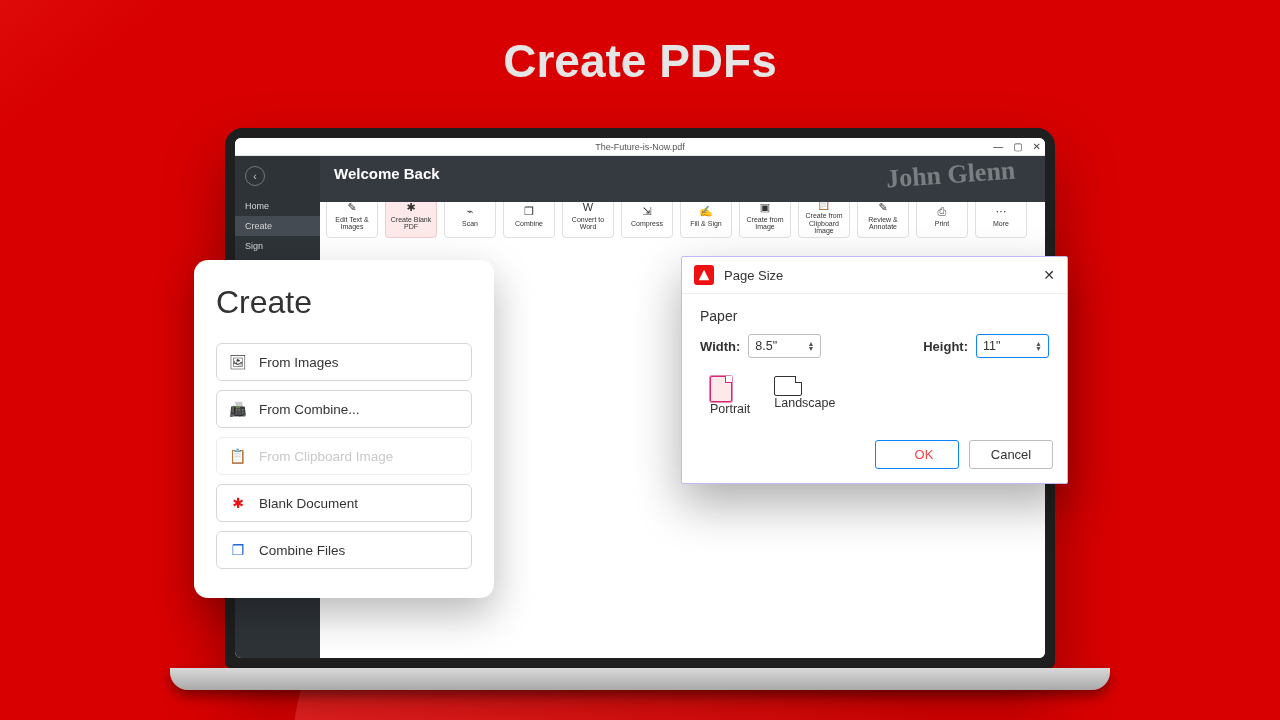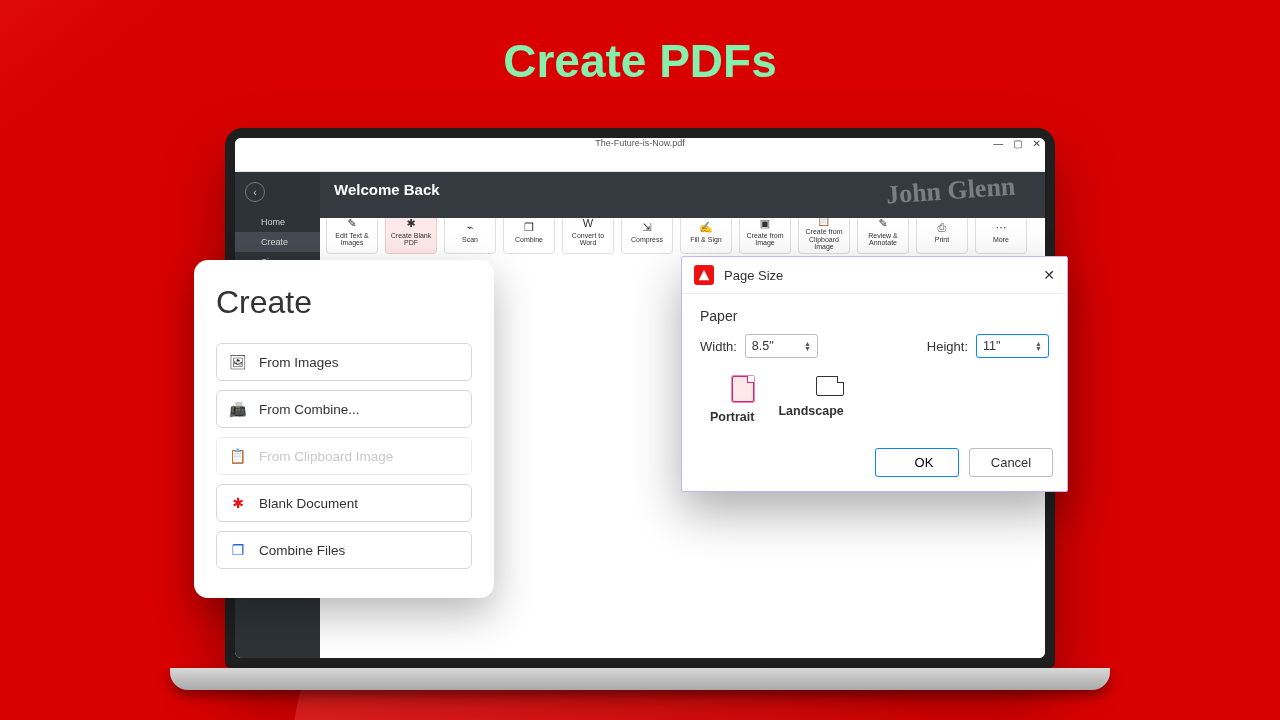--- a/index.html
+++ b/index.html
@@ -13,21 +13,21 @@
     position: absolute; border-radius: 50%;
     background: radial-gradient(circle at 50% 50%, rgba(255,255,255,0.07), rgba(255,255,255,0) 60%);
     pointer-events:none;
   }
   .swoosh1 { width: 1400px; height: 900px; left: -500px; top: -550px;
     background: linear-gradient(160deg, #ff4040 0%, #d80000 55%); transform: rotate(-18deg); }
   .swoosh2 { width: 1600px; height: 900px; right: -600px; bottom: -600px;
     background: linear-gradient(20deg, #ff4646 0%, #d80000 55%); transform: rotate(12deg); }
   .hero-title {
     position: absolute; top: 34px; left: 0; right: 0;
-    text-align: center; color: #86efac; font-size: 46px; font-weight: 700;
+    text-align: center; color: #e5e5e5; font-size: 46px; font-weight: 700;
   }
   
   .laptop {
     position: absolute; left: 50%; transform: translateX(-50%);
     top: 128px; width: 830px; height: 560px;
   }
   .laptop-bezel {
     width: 100%; height: 540px; background: #1f1f1f;
     border-radius: 18px 18px 6px 6px; padding: 10px;
     box-shadow: 0 30px 60px rgba(0,0,0,0.35);
@@ -35,27 +35,27 @@
   .laptop-base {
     width: 940px; height: 22px; margin-left: -55px;
     background: linear-gradient(#d9d9d9,#a9a9a9);
     border-radius: 0 0 18px 18px;
     box-shadow: 0 6px 12px rgba(0,0,0,0.4);
   }
   .screen {
     width: 100%; height: 100%; background: #fff;
     border-radius: 6px; overflow: hidden; position: relative;
   }
-  .titlebar { display:flex; justify-content:center;
-    height:34px; font-size:9px; color:#555; background:#fff; border-bottom:1px solid #e6e6e6; position:relative;}
+  .titlebar { display:flex; align-items:center; justify-content:center;
+    height:18px; font-size:9px; color:#555; background:#fff; border-bottom:1px solid #e6e6e6; position:relative;}
   .titlebar-controls { position:absolute; right:4px; display:flex; gap:10px; font-size:10px; color:#444;}
   .app-body { display:flex; height: calc(100% - 18px); }
   .sidebar { width:85px; background:#2e3338; color:#d6d6d6; font-size:9px; padding-top:6px;}
   .sidebar .back-btn { width:20px; height:20px; border:1px solid #777; border-radius:50%; margin:4px 0 10px 10px; display:flex;align-items:center;justify-content:center; color:#ccc;font-size:10px;}
-  .sidebar .side-item { padding:5px 26px; cursor:default;}
+  .sidebar .side-item { padding:5px 10px; cursor:default;}
   .sidebar .side-item.active { background:#454b52; }
   .sidebar .side-item.dim { color:#6b7075;}
   .main { flex:1; background:#fff; }
   .welcome { background:#343a40; color:#fff; padding:9px 14px 20px; font-size:15px; font-weight:700; position:relative;}
   .welcome-sign { position:absolute; right:30px; top:4px; font-family:cursive; font-size:26px; color:rgba(255,255,255,0.35); transform:rotate(-4deg);}
   .ribbon { display:flex; gap:7px; padding:6px 6px; margin-top:-13px;}
   .tool { width:52px; height:43px; background:#fff; border:1px solid #e0e0e0; border-radius:4px;
     display:flex; flex-direction:column; align-items:center; justify-content:center; gap:2px;
     font-size:7px; color:#333; text-align:center; line-height:1.05; padding:2px;}
   .tool.highlight { background:#fde9e9; border-color:#f2caca;}
@@ -81,35 +81,35 @@
   }
   .dlg-title { display:flex; align-items:center; gap:10px; padding:8px 12px; border-bottom:1px solid #eee;}
   .dlg-logo { width:20px; height:20px; background:#e11; border-radius:3px; display:flex;align-items:center;justify-content:center;}
   .dlg-logo svg{width:14px;height:14px;fill:#fff;}
   .dlg-close { margin-left:auto; font-size:14px; color:#333; cursor:pointer;}
   .dlg-body { padding:14px 18px 8px;}
   .sect-label { font-size:14px; margin-bottom:10px;}
   .paper-select { width:100%; border:1px solid #0a84ff; border-radius:3px; padding:6px 8px;
     display:flex; align-items:center; justify-content:space-between; margin-bottom:14px; font-size:13px;}
   .dims { display:flex; align-items:center; gap:8px; margin-bottom:18px;}
-  .dims label { font-size:13px; }
+  .dims label { font-size:13px;font-weight:bold; }
   .spinner { border:1px solid #bdbdbd; border-radius:3px; padding:4px 6px; width:73px;
     display:flex; align-items:center; justify-content:space-between; font-size:12.5px;}
   .spinner.focus { border-color:#0a84ff;}
   .spin-arrows { display:flex; flex-direction:column; line-height:5px; font-size:7px; color:#555;}
   .orient-row { display:flex; gap:24px; margin:10px 0 6px 10px;}
-  .orient { display:flex; flex-direction:column; align-items:flex-end; gap:8px; font-size:12.5px;font-weight:bold;}
+  .orient { display:flex; flex-direction:column; align-items:flex-start; gap:0; font-size:12.5px;}
   .orient .page-ic { width:22px; height:26px; border:1.5px solid #333; border-radius:2px; position:relative;}
   .orient.portrait .page-ic { background:#fde9e9; border-color:#d27; box-shadow:0 0 0 1px #e08ab0;}
   .orient.landscape .page-ic { width:28px; height:20px;}
   .page-ic::after{content:"";position:absolute;right:-1px;top:-1px;width:6px;height:6px;background:#fff;border-left:1.5px solid currentColor;border-bottom:1.5px solid currentColor;}
   .orient.portrait .page-ic::after{border-color:#d27;}
   .dlg-buttons { display:flex; justify-content:flex-end; gap:10px; padding:10px 14px 14px;}
   .btn { width:84px; padding:6px 0; text-align:center; border-radius:3px; font-size:13px; background:#fff;}
-  .btn.primary { border:1.5px solid #0a84ff; color:#000000;padding-left:14px;}
+  .btn.primary { border:1.5px solid #0a84ff; color:#ef4444;padding-left:14px;}
   .btn.secondary { border:1px solid #bdbdbd;}
   .tri-down::after{content:"";display:inline-block;border:4px solid transparent;border-top-color:#555;margin-top:3px;}
 </style>
 </head>
 <body>
 
 <div class="swoosh1"></div>
 <div class="swoosh2"></div>
 
 <div class="hero-title">Create PDFs</div>

